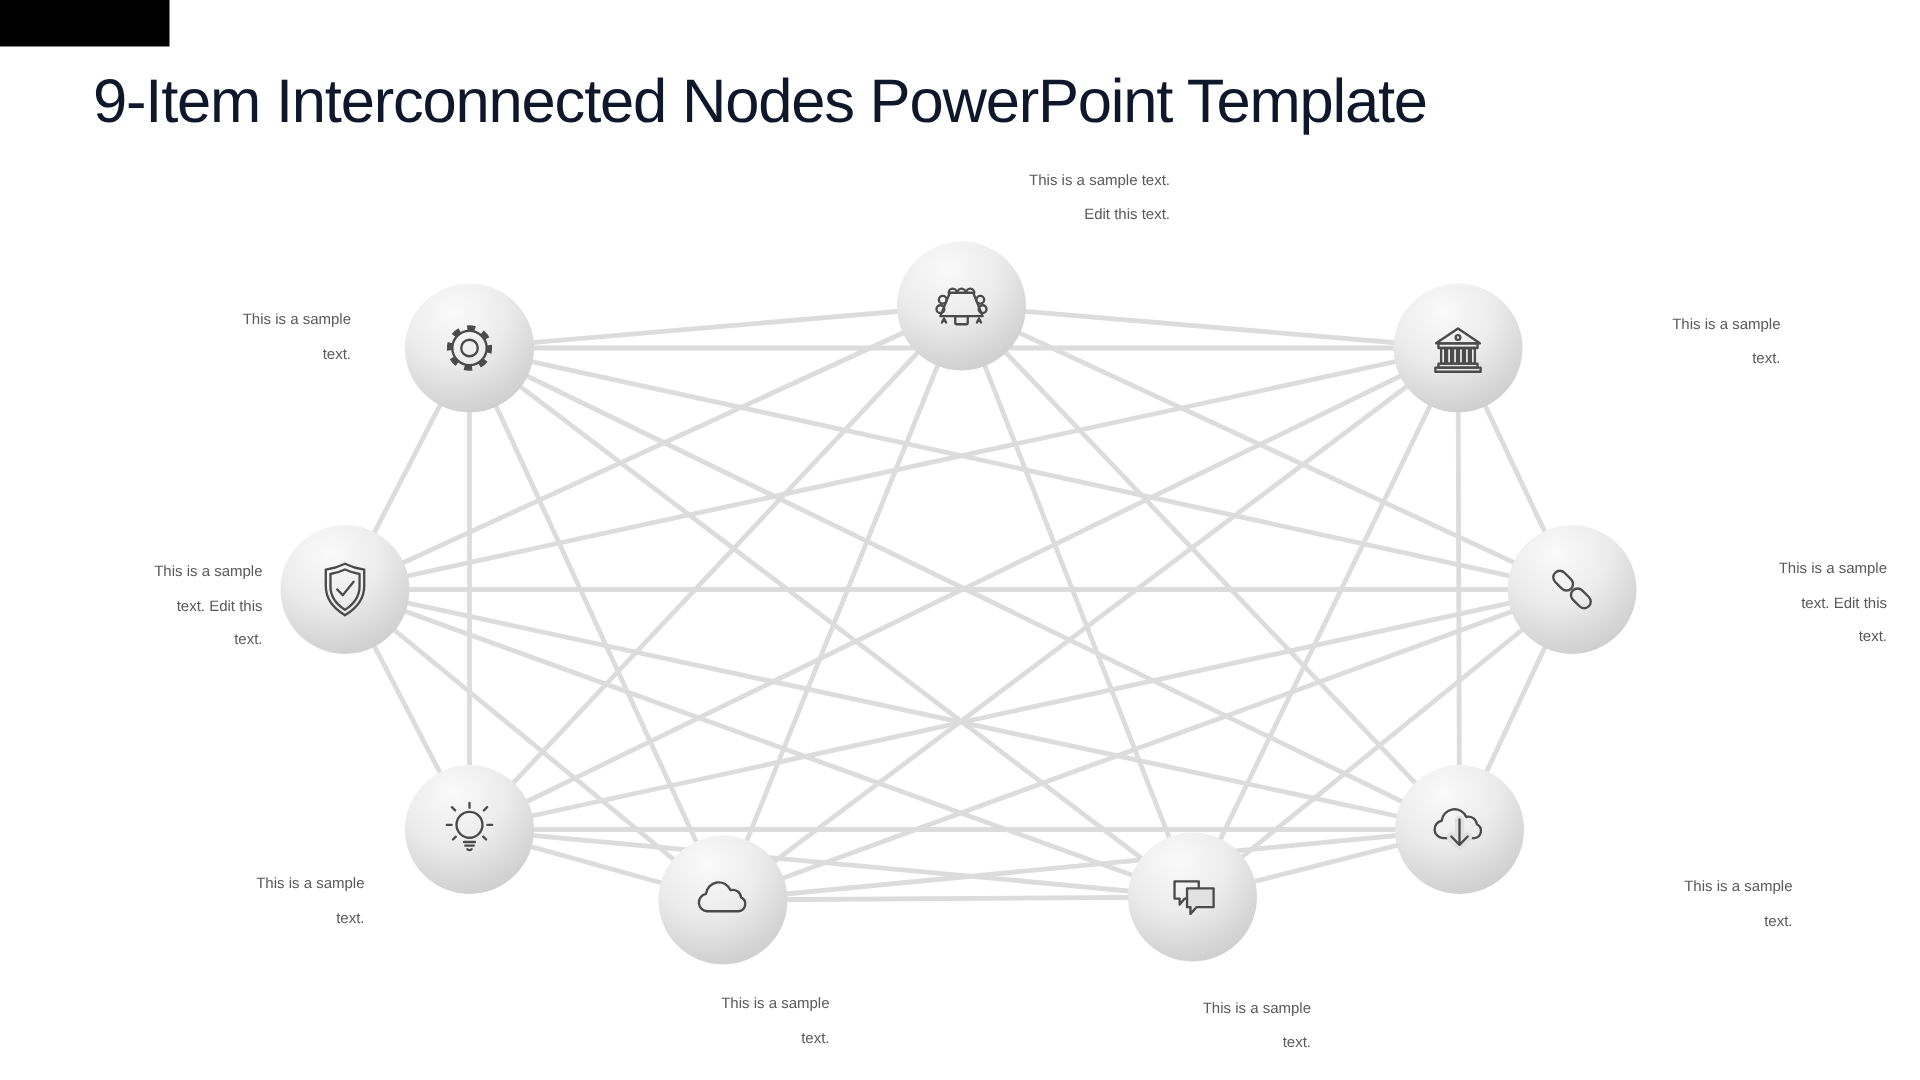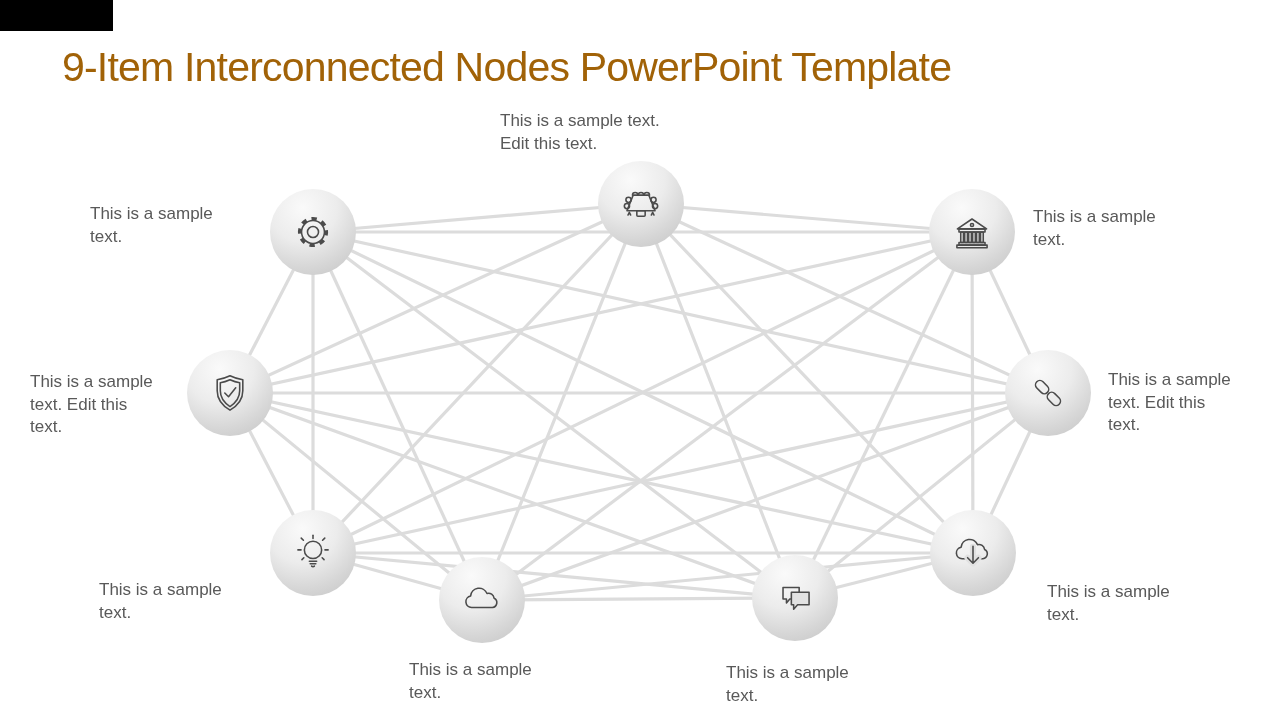--- a/index.html
+++ b/index.html
@@ -4,39 +4,39 @@
 <style>
   * { margin:0; padding:0; box-sizing:border-box; }
   body { font-family: "Liberation Sans", sans-serif; background:#ffffff; }
   .slide { position:relative; width:1280px; height:720px; background:#ffffff; overflow:hidden; }
 
   .corner-bar { position:absolute; left:0; top:0; width:113px; height:31px; background:#000000; }
 
   .title {
     position:absolute; left:62px; top:44px; width:1150px;
     font-size:41px; font-weight:400; letter-spacing:-0.8px;
-    color:#a16207; white-space:nowrap; z-index:3;
+    color:#0f172a; white-space:nowrap; z-index:3;
   }
 
   .links { position:absolute; left:0; top:0; z-index:1; }
 
   .node {
     position:absolute; width:86px; height:86px; border-radius:50%;
     background: radial-gradient(circle at 38% 22%, #fafafa 0%, #ececec 40%, #d6d6d6 70%, #c2c2c2 100%);
     display:flex; align-items:center; justify-content:center; z-index:2;
   }
   .icon { width:50px; height:50px; stroke:#4b4b4b; fill:none;
           stroke-width:1.5; stroke-linecap:round; stroke-linejoin:round; }
   .icon .teeth { stroke-linecap:butt; }
   .icon .bubble-front { fill:#e2e2e2; }
   .icon .casing { stroke:#e1e1e1; stroke-width:6; }
 
   .label {
-    position:absolute; text-align:left; z-index:3;
-    font-size:17px; line-height:22.5px; color:#595959; white-space:pre-line;
+    position:absolute; text-align:right; z-index:3;
+    font-size:10px; line-height:22.5px; color:#595959; white-space:pre-line;
   }
 </style>
 </head>
 <body>
 
 <div class="slide">
 
   <div class="corner-bar"></div>
 
   <h1 class="title">9-Item Interconnected Nodes PowerPoint Template</h1>

